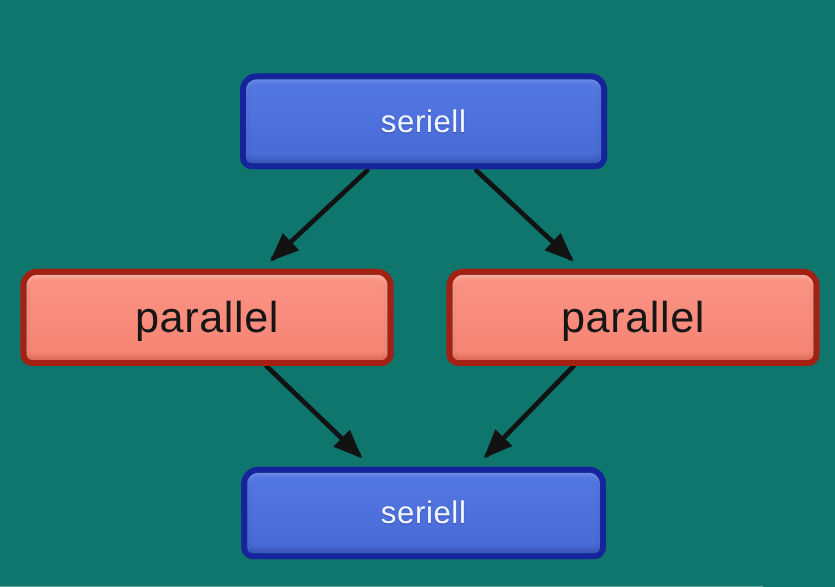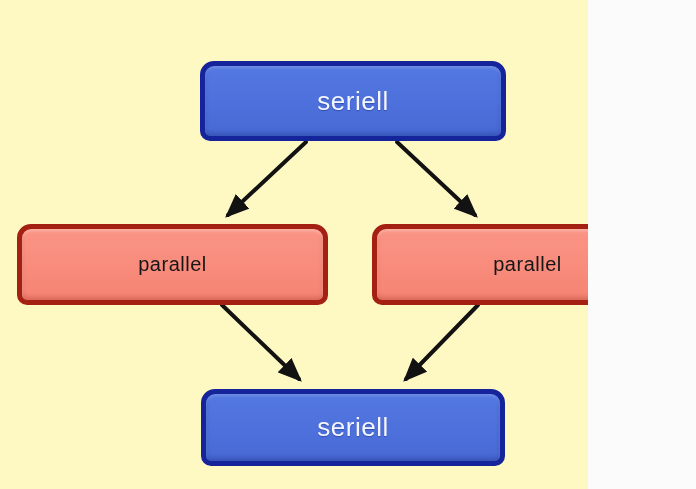--- a/index.html
+++ b/index.html
@@ -3,23 +3,23 @@
 <meta charset="utf-8">
 <style>
   html, body {
     margin: 0;
     padding: 0;
     background: #fbfbfb;
     font-family: "Liberation Sans", sans-serif;
   }
   .canvas {
     position: relative;
-    width: 588px;
+    width: 696px;
     height: 489px;
-    background: #fef9c3;
+    background: #0f766e;
     overflow: hidden;
   }
   .node {
     position: absolute;
     box-sizing: border-box;
     display: flex;
     align-items: center;
     justify-content: center;
     border-radius: 14px 14px 10px 10px;
     border-style: solid;
@@ -38,21 +38,21 @@
   .node-label {
     letter-spacing: 0.5px;
   }
   .node-seriell .node-label {
     color: #f4f7ff;
     font-size: 26px;
     text-shadow: 0 1px 1px rgba(10,20,90,0.35);
   }
   .node-parallel .node-label {
     color: #161616;
-    font-size: 20px;
+    font-size: 36px;
   }
   #node-seriell-top    { left: 200px; top:  61px; width: 306px; height: 80px; }
   #node-parallel-left  { left:  17px; top: 224px; width: 311px; height: 81px; }
   #node-parallel-right { left: 372px; top: 224px; width: 311px; height: 81px; }
   #node-seriell-bottom { left: 201px; top: 389px; width: 304px; height: 77px; }
   .edges-layer {
     position: absolute;
     left: 0; top: 0;
     width: 696px;
     height: 489px;

